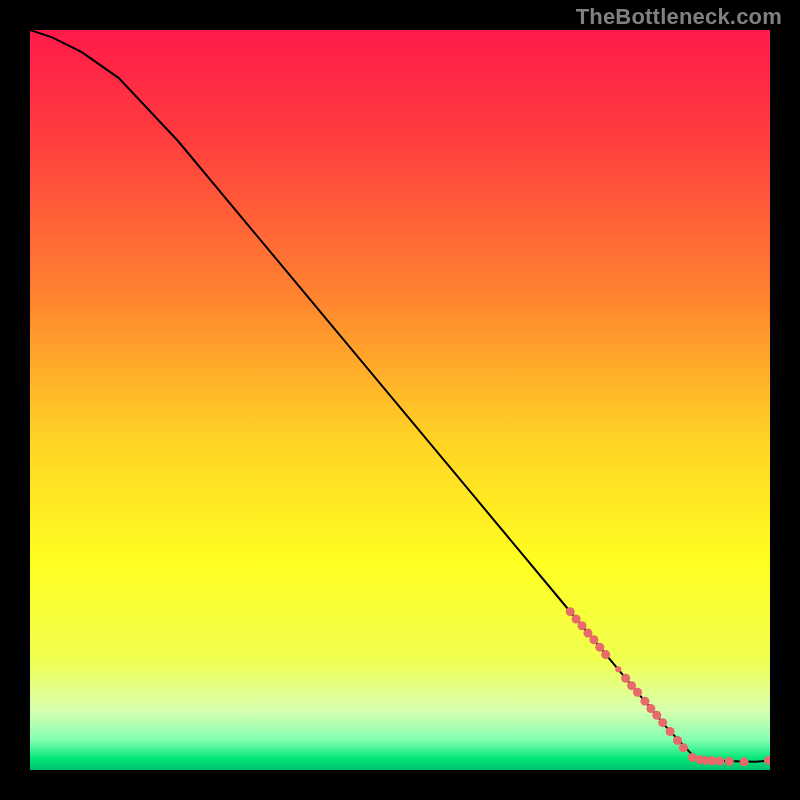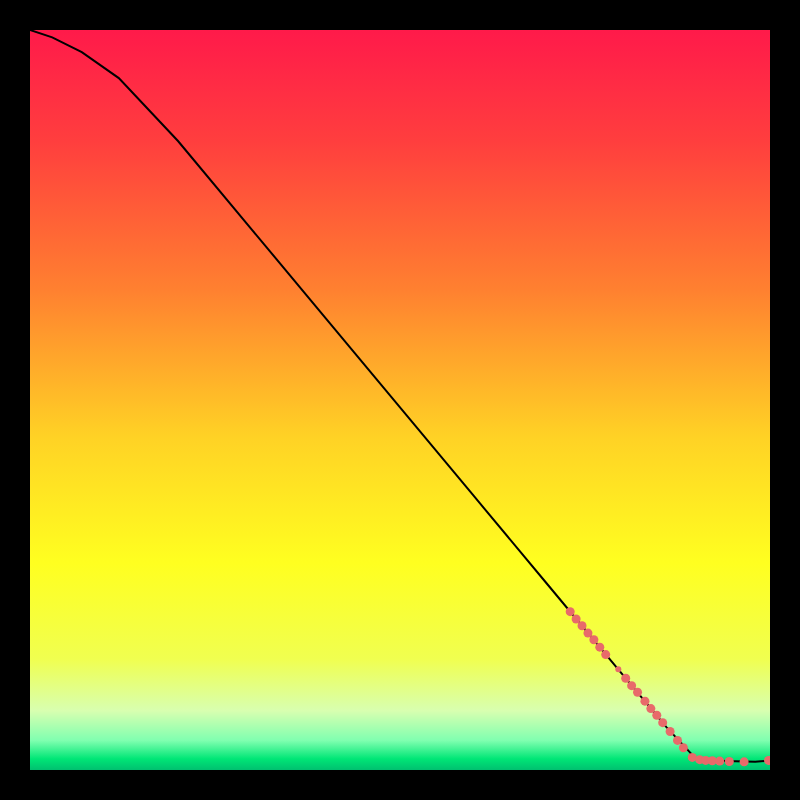--- a/index.html
+++ b/index.html
@@ -34,20 +34,21 @@
     height: 740px;
   }
   svg {
     display: block;
   }
 </style>
 </head>
 <body>
 
 <div class="container">
+  <div class="attribution">TheBottleneck.com</div>
   <div class="plot-area">
     <svg id="chart-svg" width="740" height="740" viewBox="0 0 740 740">
       <defs>
         <linearGradient id="bg-grad" x1="0" y1="0" x2="0" y2="1">
             <stop offset="0%" stop-color="#ff1a4a"></stop>
             <stop offset="15%" stop-color="#ff3e3e"></stop>
             <stop offset="35%" stop-color="#ff8030"></stop>
             <stop offset="55.00000000000001%" stop-color="#ffd225"></stop>
             <stop offset="72%" stop-color="#ffff20"></stop>
             <stop offset="85%" stop-color="#f0ff50"></stop>

